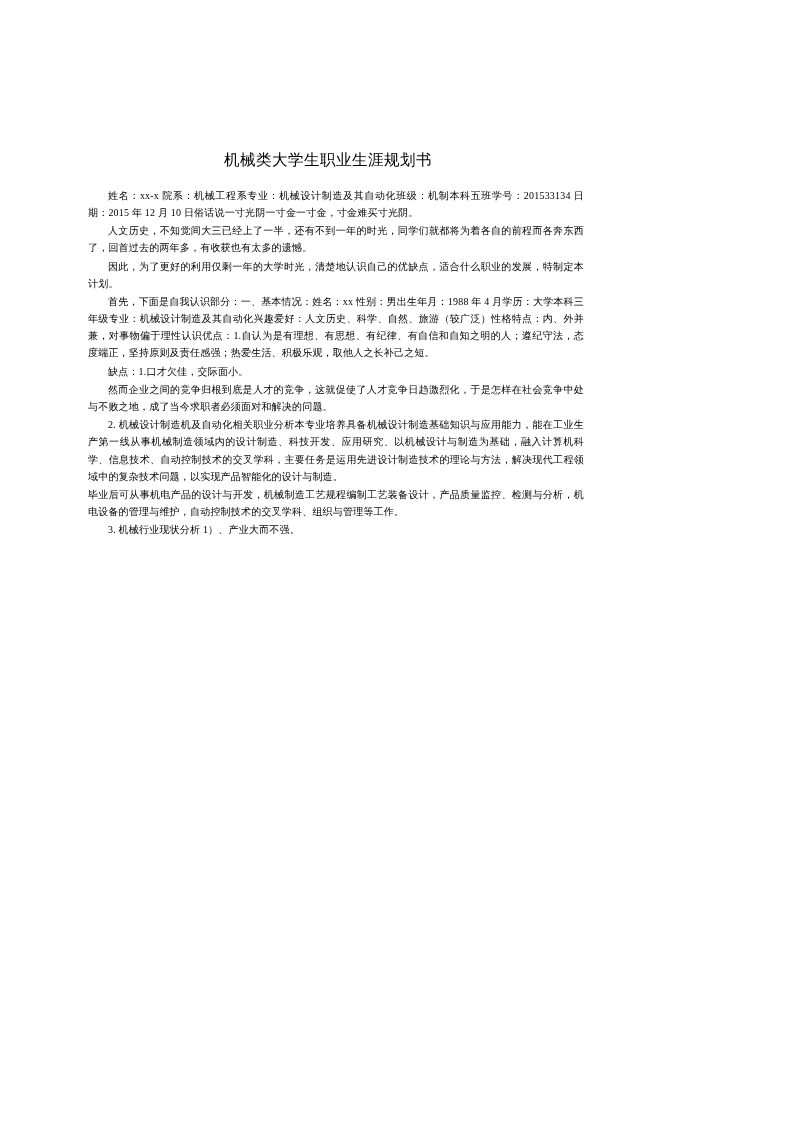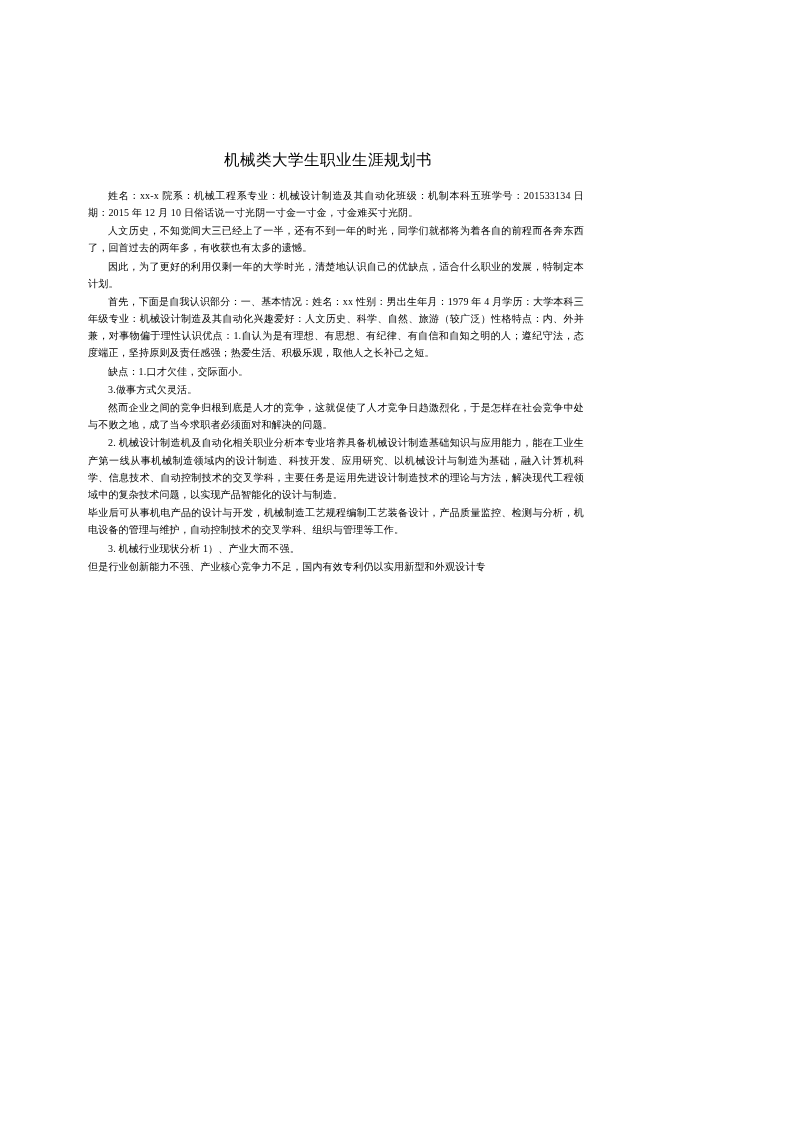--- a/index.html
+++ b/index.html
@@ -46,22 +46,20 @@
 </style>
 </head>
 <body>
 
 <div class="page">
   <h1 class="doc-title">机械类大学生职业生涯规划书</h1>
   <div class="body-text">
     <p class="indent">姓名：xx-x 院系：机械工程系专业：机械设计制造及其自动化班级：机制本科五班学号：201533134 日期：2015 年 12 月 10 日俗话说一寸光阴一寸金一寸金，寸金难买寸光阴。</p>
     <p class="indent">人文历史，不知觉间大三已经上了一半，还有不到一年的时光，同学们就都将为着各自的前程而各奔东西了，回首过去的两年多，有收获也有太多的遗憾。</p>
     <p class="indent">因此，为了更好的利用仅剩一年的大学时光，清楚地认识自己的优缺点，适合什么职业的发展，特制定本计划。</p>
-    <p class="indent">首先，下面是自我认识部分：一、基本情况：姓名：xx 性别：男出生年月：1979 年 4 月学历：大学本科三年级专业：机械设计制造及其自动化兴趣爱好：人文历史、科学、自然、旅游（较广泛）性格特点：内、外并兼，对事物偏于理性认识优点：1.自认为是有理想、有思想、有纪律、有自信和自知之明的人；遵纪守法，态度端正，坚持原则及责任感强；热爱生活、积极乐观，取他人之长补己之短。</p>
+    <p class="indent">首先，下面是自我认识部分：一、基本情况：姓名：xx 性别：男出生年月：1988 年 4 月学历：大学本科三年级专业：机械设计制造及其自动化兴趣爱好：人文历史、科学、自然、旅游（较广泛）性格特点：内、外并兼，对事物偏于理性认识优点：1.自认为是有理想、有思想、有纪律、有自信和自知之明的人；遵纪守法，态度端正，坚持原则及责任感强；热爱生活、积极乐观，取他人之长补己之短。</p>
     <p class="indent">缺点：1.口才欠佳，交际面小。</p>
-    <p class="indent">3.做事方式欠灵活。</p>
     <p class="indent">然而企业之间的竞争归根到底是人才的竞争，这就促使了人才竞争日趋激烈化，于是怎样在社会竞争中处与不败之地，成了当今求职者必须面对和解决的问题。</p>
     <p class="indent">2. 机械设计制造机及自动化相关职业分析本专业培养具备机械设计制造基础知识与应用能力，能在工业生产第一线从事机械制造领域内的设计制造、科技开发、应用研究、以机械设计与制造为基础，融入计算机科学、信息技术、自动控制技术的交叉学科，主要任务是运用先进设计制造技术的理论与方法，解决现代工程领域中的复杂技术问题，以实现产品智能化的设计与制造。</p>
     <p class="noindent">毕业后可从事机电产品的设计与开发，机械制造工艺规程编制工艺装备设计，产品质量监控、检测与分析，机电设备的管理与维护，自动控制技术的交叉学科、组织与管理等工作。</p>
     <p class="indent">3. 机械行业现状分析 1）、产业大而不强。</p>
-    <p class="noindent">但是行业创新能力不强、产业核心竞争力不足，国内有效专利仍以实用新型和外观设计专</p>
   </div>
 </div>
 
 </body></html>

